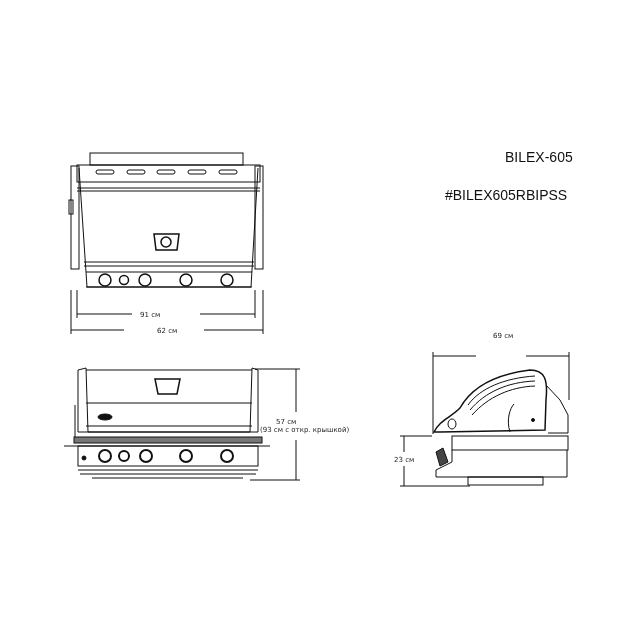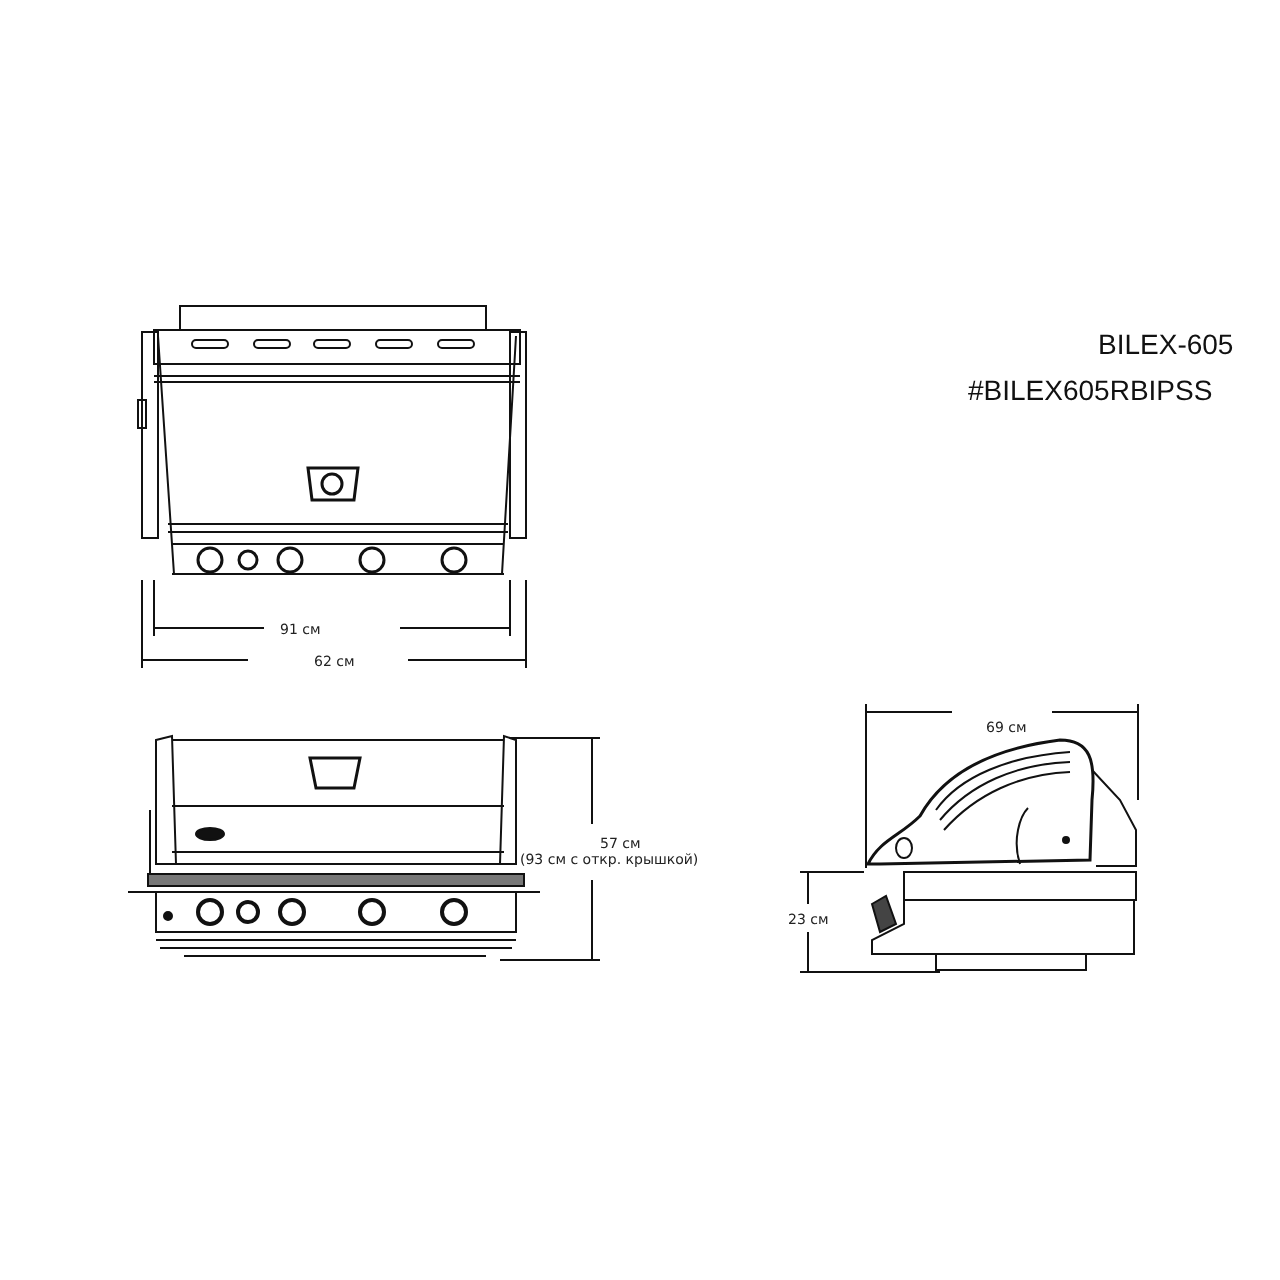--- a/index.html
+++ b/index.html
@@ -4,22 +4,22 @@
 <style>
   html, body { margin: 0; padding: 0; background: #ffffff; }
   body { width: 640px; height: 640px; position: relative; overflow: hidden; font-family: "Liberation Sans", sans-serif; color: #111; }
   .title { position: absolute; font-size: 14px; color: #111; white-space: nowrap; }
   .dim { position: absolute; font-size: 7px; color: #222; white-space: nowrap; font-family: "DejaVu Sans", sans-serif; }
   svg { position: absolute; left: 0; top: 0; }
 </style>
 </head>
 <body>
 
-<div class="title" style="left:505px; top:164px;margin-left:44px;">BILEX-605</div>
-<div class="title" style="left:484px; top:187px;">#BILEX605RBIPSS</div>
+<div class="title" style="left:505px; top:149px;">BILEX-605</div>
+<div class="title" style="left:445px; top:187px;">#BILEX605RBIPSS</div>
 
 <svg width="640" height="640" viewBox="0 0 640 640">
   <g fill="none" stroke="#111" stroke-width="1">
 
     <rect x="90" y="153" width="153" height="12"></rect>
 
     <rect x="77" y="165" width="183" height="17"></rect>
     <line x1="77" y1="188" x2="260" y2="188"></line>
     <line x1="77" y1="191" x2="260" y2="191"></line>
 
@@ -88,21 +88,21 @@
     <circle cx="146" cy="456" r="6" stroke-width="2"></circle>
     <circle cx="186" cy="456" r="6" stroke-width="2"></circle>
     <circle cx="227" cy="456" r="6" stroke-width="2"></circle>
 
     <line x1="255" y1="369" x2="300" y2="369"></line>
     <line x1="250" y1="480" x2="300" y2="480"></line>
     <line x1="296" y1="369" x2="296" y2="412"></line>
     <line x1="296" y1="440" x2="296" y2="480"></line>
   </g>
 </svg>
-<div class="dim" style="left:300px; top:418px;">57 см</div>
+<div class="dim" style="left:276px; top:418px;">57 см</div>
 <div class="dim" style="left:260px; top:426px;">(93 см с откр. крышкой)</div>
 
 <svg width="640" height="640" viewBox="0 0 640 640" style="pointer-events:none">
   <g fill="none" stroke="#111" stroke-width="1">
 
     <line x1="433" y1="352" x2="433" y2="434"></line>
     <line x1="569" y1="352" x2="569" y2="400"></line>
     <line x1="433" y1="356" x2="476" y2="356"></line>
     <line x1="526" y1="356" x2="569" y2="356"></line>
 
@@ -120,14 +120,14 @@
     <path d="M452 450 L 452 462 L 436 470 L 436 477 L 567 477 L 567 450"></path>
     <rect x="468" y="477" width="75" height="8"></rect>
     <path d="M436 452 L 443 448 L 448 462 L 440 466 Z" fill="#444"></path>
 
     <line x1="400" y1="436" x2="432" y2="436"></line>
     <line x1="400" y1="486" x2="470" y2="486"></line>
     <line x1="404" y1="436" x2="404" y2="452"></line>
     <line x1="404" y1="466" x2="404" y2="486"></line>
   </g>
 </svg>
-<div class="dim" style="left:493px; top:360px;">69 см</div>
+<div class="dim" style="left:493px; top:332px;">69 см</div>
 <div class="dim" style="left:394px; top:456px;">23 см</div>
 
 </body></html>

